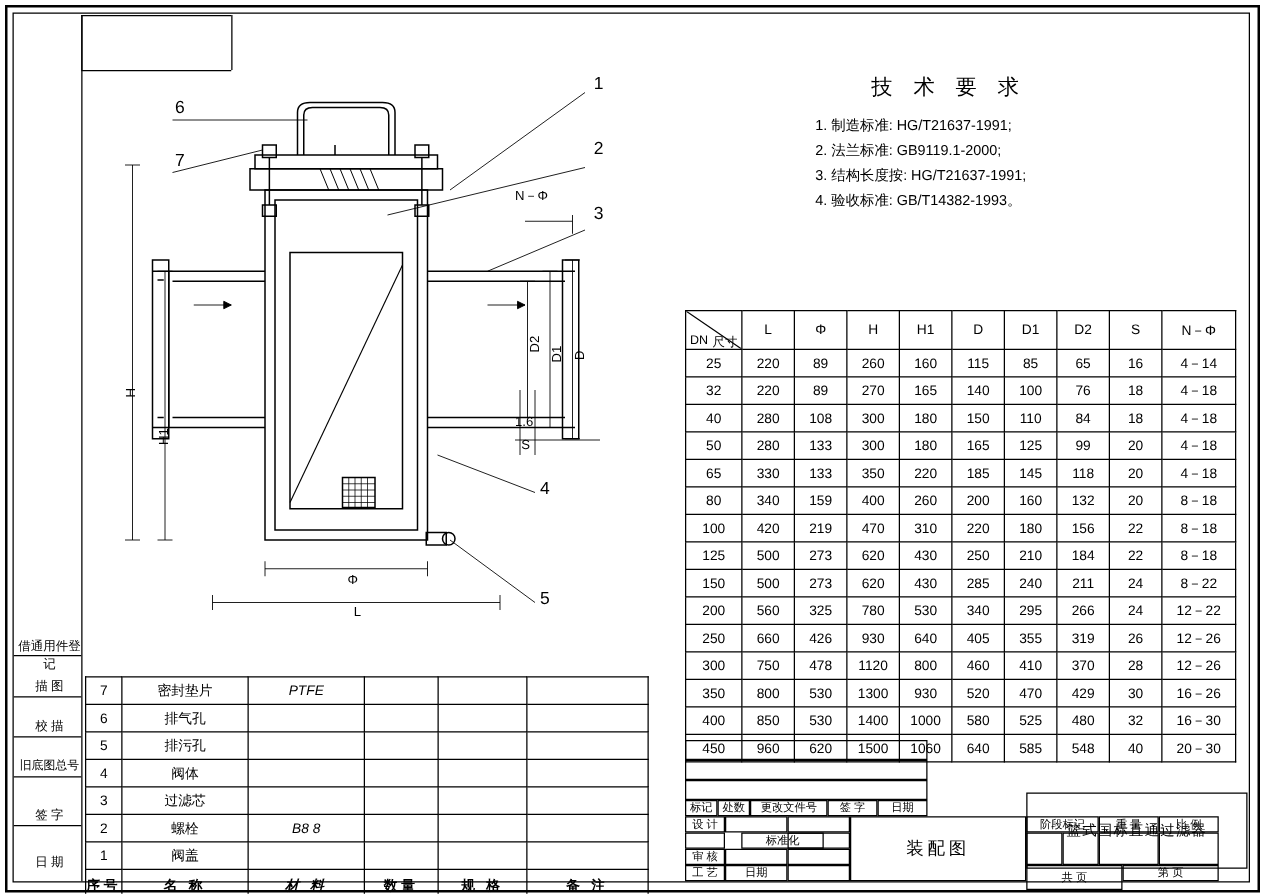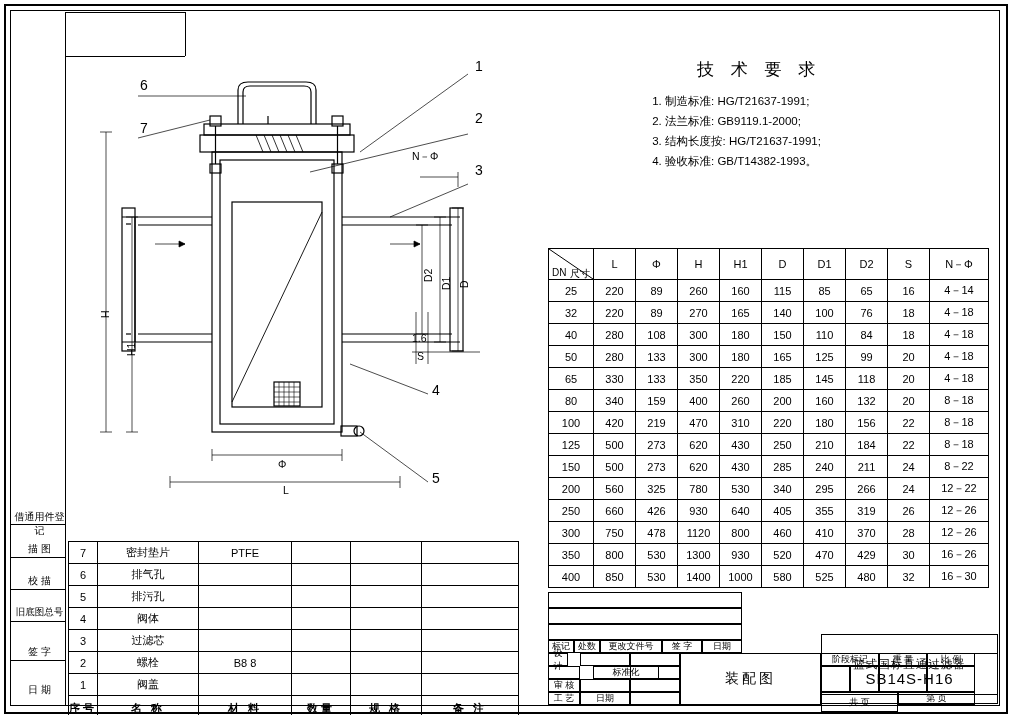--- a/index.html
+++ b/index.html
@@ -31,21 +31,21 @@
   .hdrcell{position:relative;height:30px!important;}
   .hdrcell .slash{position:absolute;left:0;top:0;width:100%;height:100%;}
   .hdrcell .dn{position:absolute;left:3px;bottom:1px;font-size:10px;}
   .hdrcell .sz{position:absolute;right:3px;top:18px;font-size:10px;}
 
   
   #parts{position:absolute;left:68px;top:541px;border-collapse:collapse;font-size:11px;}
   #parts td{border:1px solid #000;height:21px;text-align:center;padding:0;}
   #parts .w1{width:28px;}
   #parts .w2{width:100px;text-align:center;}
-  #parts .w3{width:92px;}
+  #parts .w3{width:92px;font-style:italic;}
   #parts .w4{width:58px;}
   #parts .w5{width:70px;}
   #parts .w6{width:96px;}
   #parts .hdr td{font-weight:bold;letter-spacing:3px;height:25px;}
 
   
   .stub{position:absolute;left:11px;font-size:10px;letter-spacing:0px;text-align:center;width:57px;}
 
   
   #title{position:absolute;left:548px;top:592px;width:450px;height:112px;}
@@ -266,20 +266,32 @@
           <td class="c">850</td>
           <td class="c">530</td>
           <td class="c">1400</td>
           <td class="c">1000</td>
           <td class="c">580</td>
           <td class="c">525</td>
           <td class="c">480</td>
           <td class="c">32</td>
           <td class="cn">16－30</td>
         </tr>
+        <tr>
+          <td class="c0">450</td>
+          <td class="c">960</td>
+          <td class="c">620</td>
+          <td class="c">1500</td>
+          <td class="c">1060</td>
+          <td class="c">640</td>
+          <td class="c">585</td>
+          <td class="c">548</td>
+          <td class="c">40</td>
+          <td class="cn">20－30</td>
+        </tr>
       </tbody>
   </table>
 
   <table id="parts">
     <tbody id="parts-body">
         <tr>
           <td class="w1">7</td>
           <td class="w2">密封垫片</td>
           <td class="w3">PTFE</td>
           <td class="w4"></td>
@@ -364,21 +376,21 @@
     <div class="cell" style="left:0;top:48px;width:26px;height:13px;">标记</div>
     <div class="cell" style="left:26px;top:48px;width:26px;height:13px;">处数</div>
     <div class="cell" style="left:52px;top:48px;width:62px;height:13px;font-family:Liberation Mono, monospace;">更改文件号</div>
     <div class="cell" style="left:114px;top:48px;width:40px;height:13px;">签 字</div>
     <div class="cell" style="left:154px;top:48px;width:40px;height:13px;">日期</div>
 
     <div class="cell" style="left:0;top:0;width:194px;height:16px;"></div>
     <div class="cell" style="left:0;top:16px;width:194px;height:16px;"></div>
     <div class="cell" style="left:0;top:32px;width:194px;height:16px;"></div>
 
-    <div class="cell" style="left:0;top:61px;width:20px;height:13px;">设 计</div>
+    <div class="cell" style="left:0;top:61px;width:32px;height:13px;">设 计</div>
     <div class="cell" style="left:32px;top:61px;width:50px;height:13px;"></div>
     <div class="cell" style="left:82px;top:61px;width:50px;height:13px;"></div>
     <div class="cell" style="left:0;top:74px;width:32px;height:13px;"></div>
     <div class="cell" style="left:45px;top:74px;width:66px;height:13px;">标准化</div>
     <div class="cell" style="left:82px;top:74px;width:50px;height:13px;"></div>
     <div class="cell" style="left:0;top:87px;width:32px;height:13px;">审 核</div>
     <div class="cell" style="left:32px;top:87px;width:50px;height:13px;"></div>
     <div class="cell" style="left:82px;top:87px;width:50px;height:13px;"></div>
     <div class="cell" style="left:0;top:100px;width:32px;height:13px;">工 艺</div>
     <div class="cell" style="left:32px;top:100px;width:50px;height:13px;">日期</div>
@@ -395,21 +407,20 @@
     <div class="cell" style="left:302px;top:74px;width:29px;height:26px;"></div>
     <div class="cell" style="left:331px;top:74px;width:48px;height:26px;"></div>
     <div class="cell" style="left:379px;top:74px;width:48px;height:26px;"></div>
     <div class="cell" style="left:273px;top:100px;width:77px;height:20px;">共   页</div>
     <div class="cell" style="left:350px;top:100px;width:77px;height:13px;">第   页</div>
 
     <div class="cell prodname" style="left:273px;top:0;width:177px;height:61px;">篮式国标直通过滤器</div>
     <div class="cell code" style="left:427px;top:61px;width:23px;height:52px;border:none;"></div>
     <div class="cell code" style="left:273px;top:113px;width:177px;height:0;border:none;"></div>
   </div>
-  <div style="position:absolute;left:821px;top:653px;width:177px;height:51px;border:1px solid #000;box-sizing:border-box;display:flex;align-items:center;justify-content:center;font-size:15px;letter-spacing:1px;">SB14S-H16</div>
 
   <svg id="dwg" viewBox="0 0 480 520">
     <g stroke="#000" fill="none" stroke-width="1.2">
 
       <rect x="152" y="140" width="130" height="280"></rect>
 
       <rect x="160" y="148" width="114" height="264"></rect>
 
       <rect x="172" y="190" width="90" height="205"></rect>
 

